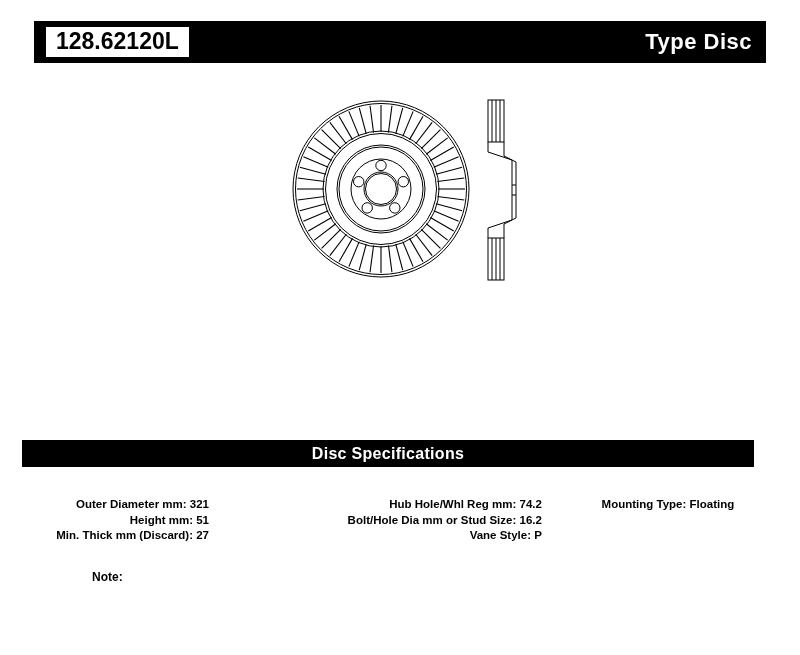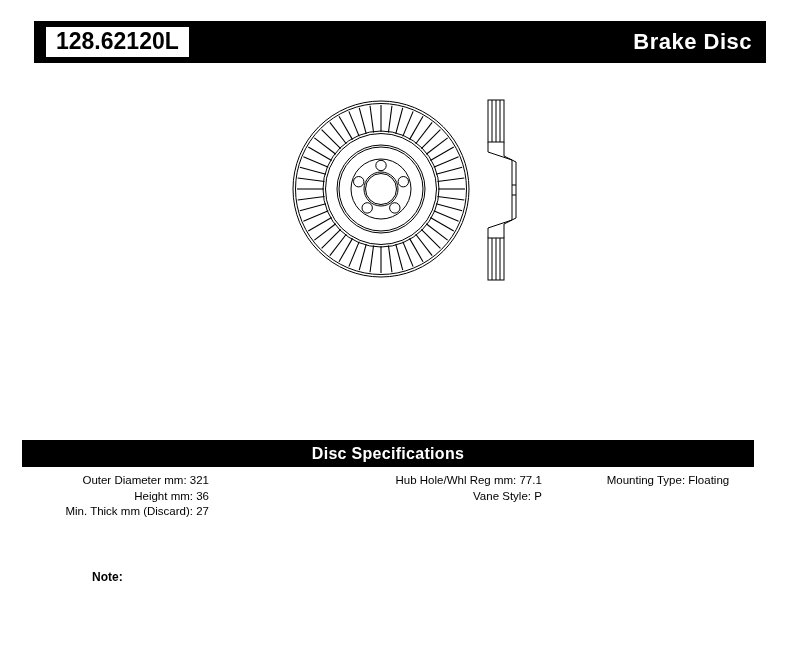--- a/index.html
+++ b/index.html
@@ -99,22 +99,23 @@
     position: absolute;
     left: 34px;
     top: 473px;
     width: 732px;
     display: flex;
     flex-direction: row;
     align-items: flex-start;
   }
   .col {
     font-size: 11.5px;
-    font-weight: normal;
+    font-weight: bold;
     line-height: 15.6px;
+    margin-top: 24px;
   }
   .col-left {
     width: 182px;
     text-align: right;
     padding-right: 6px;
   }
   .col-mid {
     width: 340px;
     text-align: right;
     padding-right: 14px;
@@ -136,21 +137,21 @@
     font-weight: bold;
   }
 </style>
 </head>
 <body>
 
 <div class="sheet">
 
   <div class="header-bar">
     <div class="header-part">128.62120L</div>
-    <div class="header-title">Brake Disc</div>
+    <div class="header-title">Type Disc</div>
   </div>
 
   <div class="drawing">
 
     <div class="disc-face-wrap">
       <svg width="190" height="190" viewBox="0 0 190 190" xmlns="http://www.w3.org/2000/svg">
         <g fill="none" stroke="#000000" stroke-width="1">
 
           <circle cx="95" cy="95" r="88"></circle>
           <circle cx="95" cy="95" r="85.5"></circle>
@@ -355,26 +356,27 @@
   </div>
 
   <div class="spec-bar">
     <div class="spec-bar-title">Disc Specifications</div>
   </div>
 
   <div class="spec-cols">
 
     <div class="col col-left">
       <div class="spec-line">Outer Diameter mm: 321</div>
-      <div class="spec-line">Height mm: 36</div>
+      <div class="spec-line">Height mm: 51</div>
       <div class="spec-line">Min. Thick mm (Discard): 27</div>
     </div>
 
     <div class="col col-mid">
-      <div class="spec-line">Hub Hole/Whl Reg mm: 77.1</div>
+      <div class="spec-line">Hub Hole/Whl Reg mm: 74.2</div>
+      <div class="spec-line">Bolt/Hole Dia mm or Stud Size: 16.2</div>
       <div class="spec-line">Vane Style: P</div>
     </div>
 
     <div class="col col-right">
       <div class="spec-line">Mounting Type: Floating</div>
     </div>
 
   </div>
 
   <div class="note">Note:</div>

